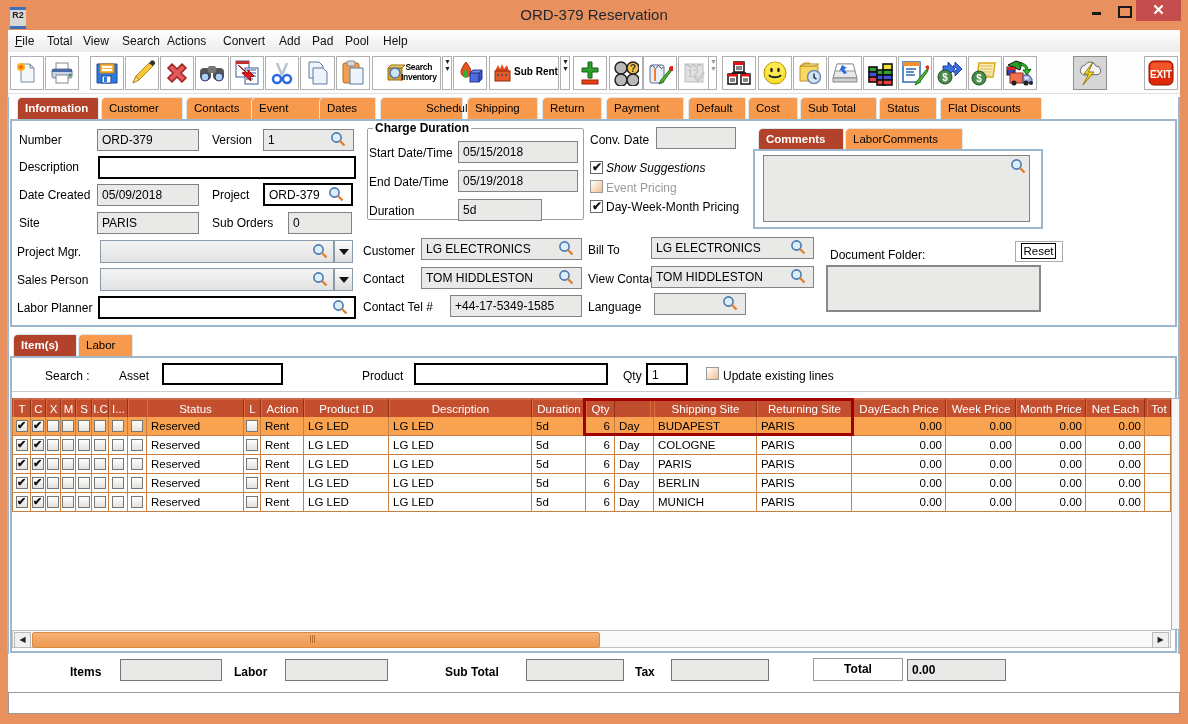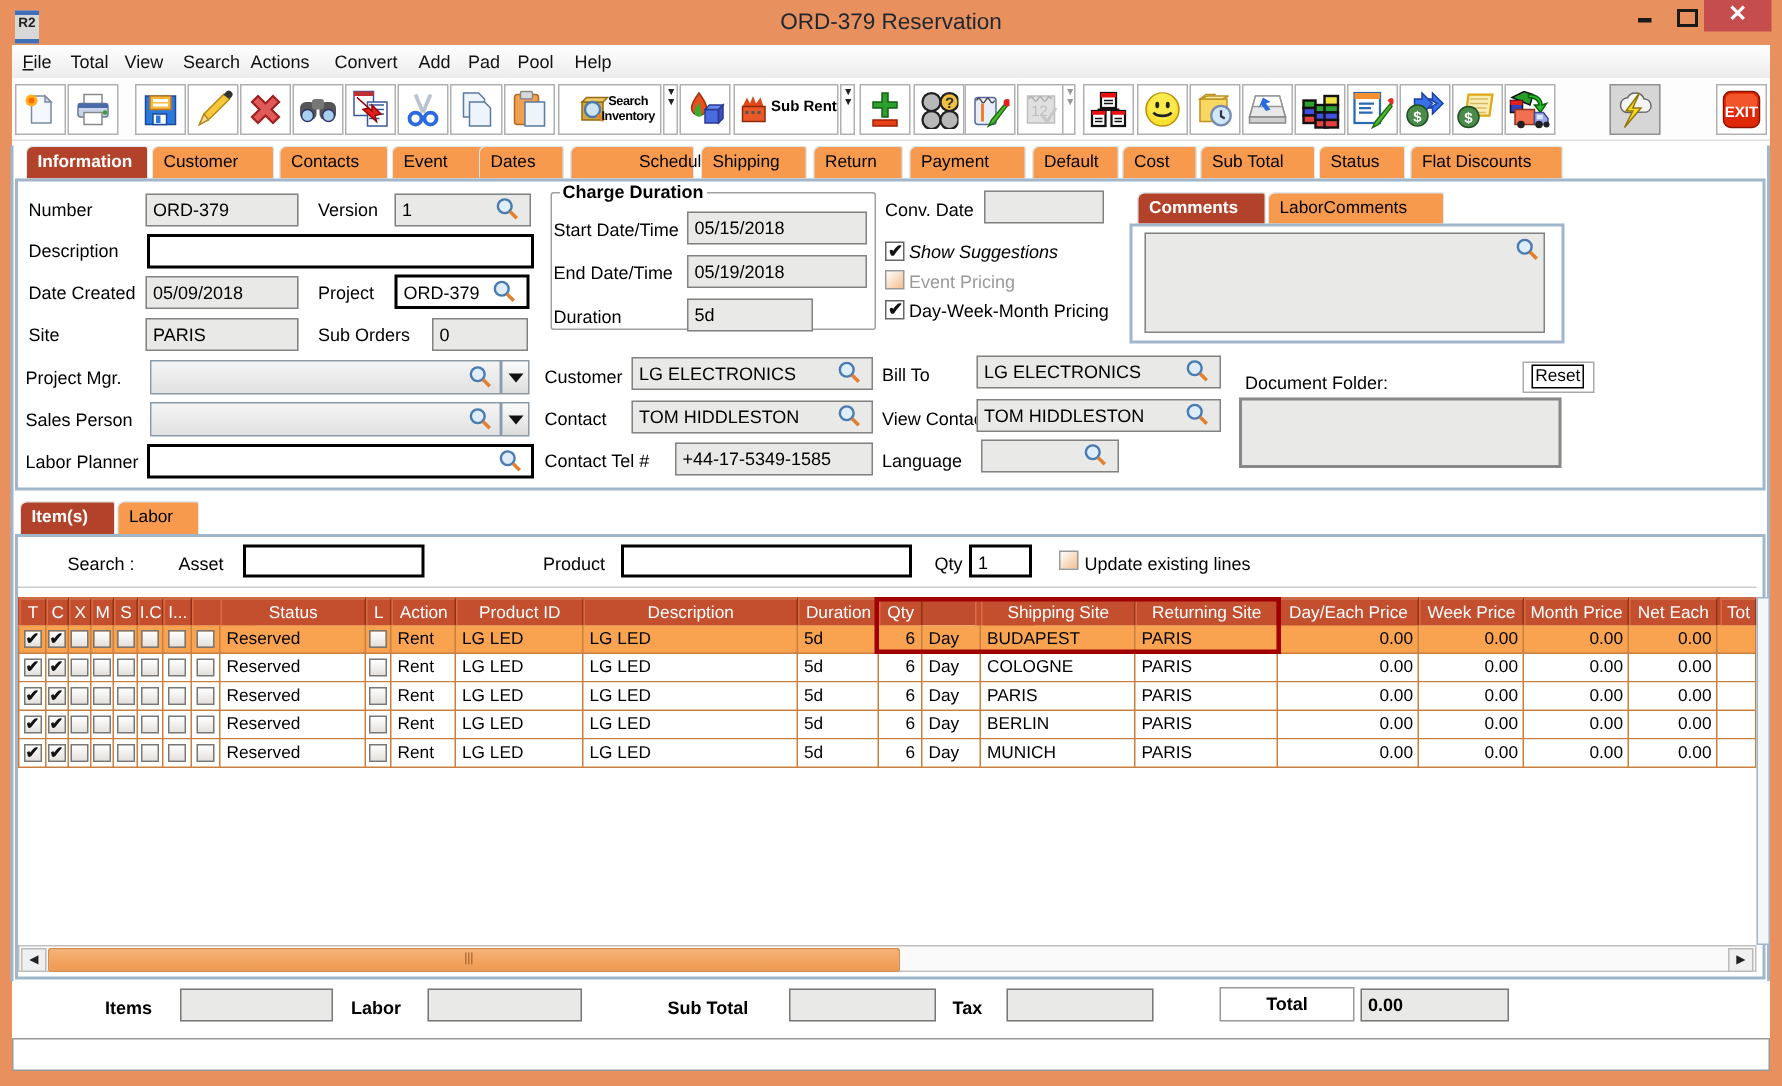--- a/index.html
+++ b/index.html
@@ -319,21 +319,21 @@
           <text x="13" y="18" font-size="10" font-weight="bold" fill="#fff" text-anchor="middle">EXIT</text>
         </svg>
       </div>
   </div>
   <div class="abs" style="left:7px;top:97px;width:2px;height:557px;background:#9FB6CB;"></div>
   <div class="abs" style="left:1178px;top:97px;width:2px;height:557px;background:#9FB6CB;"></div>
   <div id="tabs1">
     <div class="tab tabsel" style="left:17px;top:97px;width:82px;">Information</div>
     <div class="tab" style="left:101px;top:97px;width:82px;">Customer</div>
     <div class="tab" style="left:186px;top:97px;width:73px;">Contacts</div>
-    <div class="tab" style="left:261px;top:97px;width:76px;">Event</div>
+    <div class="tab" style="left:251px;top:97px;width:76px;">Event</div>
     <div class="tab" style="left:319px;top:97px;width:57px;">Dates</div>
     <div class="tab" style="left:380px;top:97px;width:83px;padding-left:45px;">Schedules</div>
     <div class="tab" style="left:467px;top:97px;width:71px;">Shipping</div>
     <div class="tab" style="left:542px;top:97px;width:60px;">Return</div>
     <div class="tab" style="left:606px;top:97px;width:78px;">Payment</div>
     <div class="tab" style="left:688px;top:97px;width:58px;">Default</div>
     <div class="tab" style="left:748px;top:97px;width:50px;">Cost</div>
     <div class="tab" style="left:800px;top:97px;width:77px;">Sub Total</div>
     <div class="tab" style="left:879px;top:97px;width:58px;">Status</div>
     <div class="tab" style="left:940px;top:97px;width:102px;">Flat Discounts</div>

